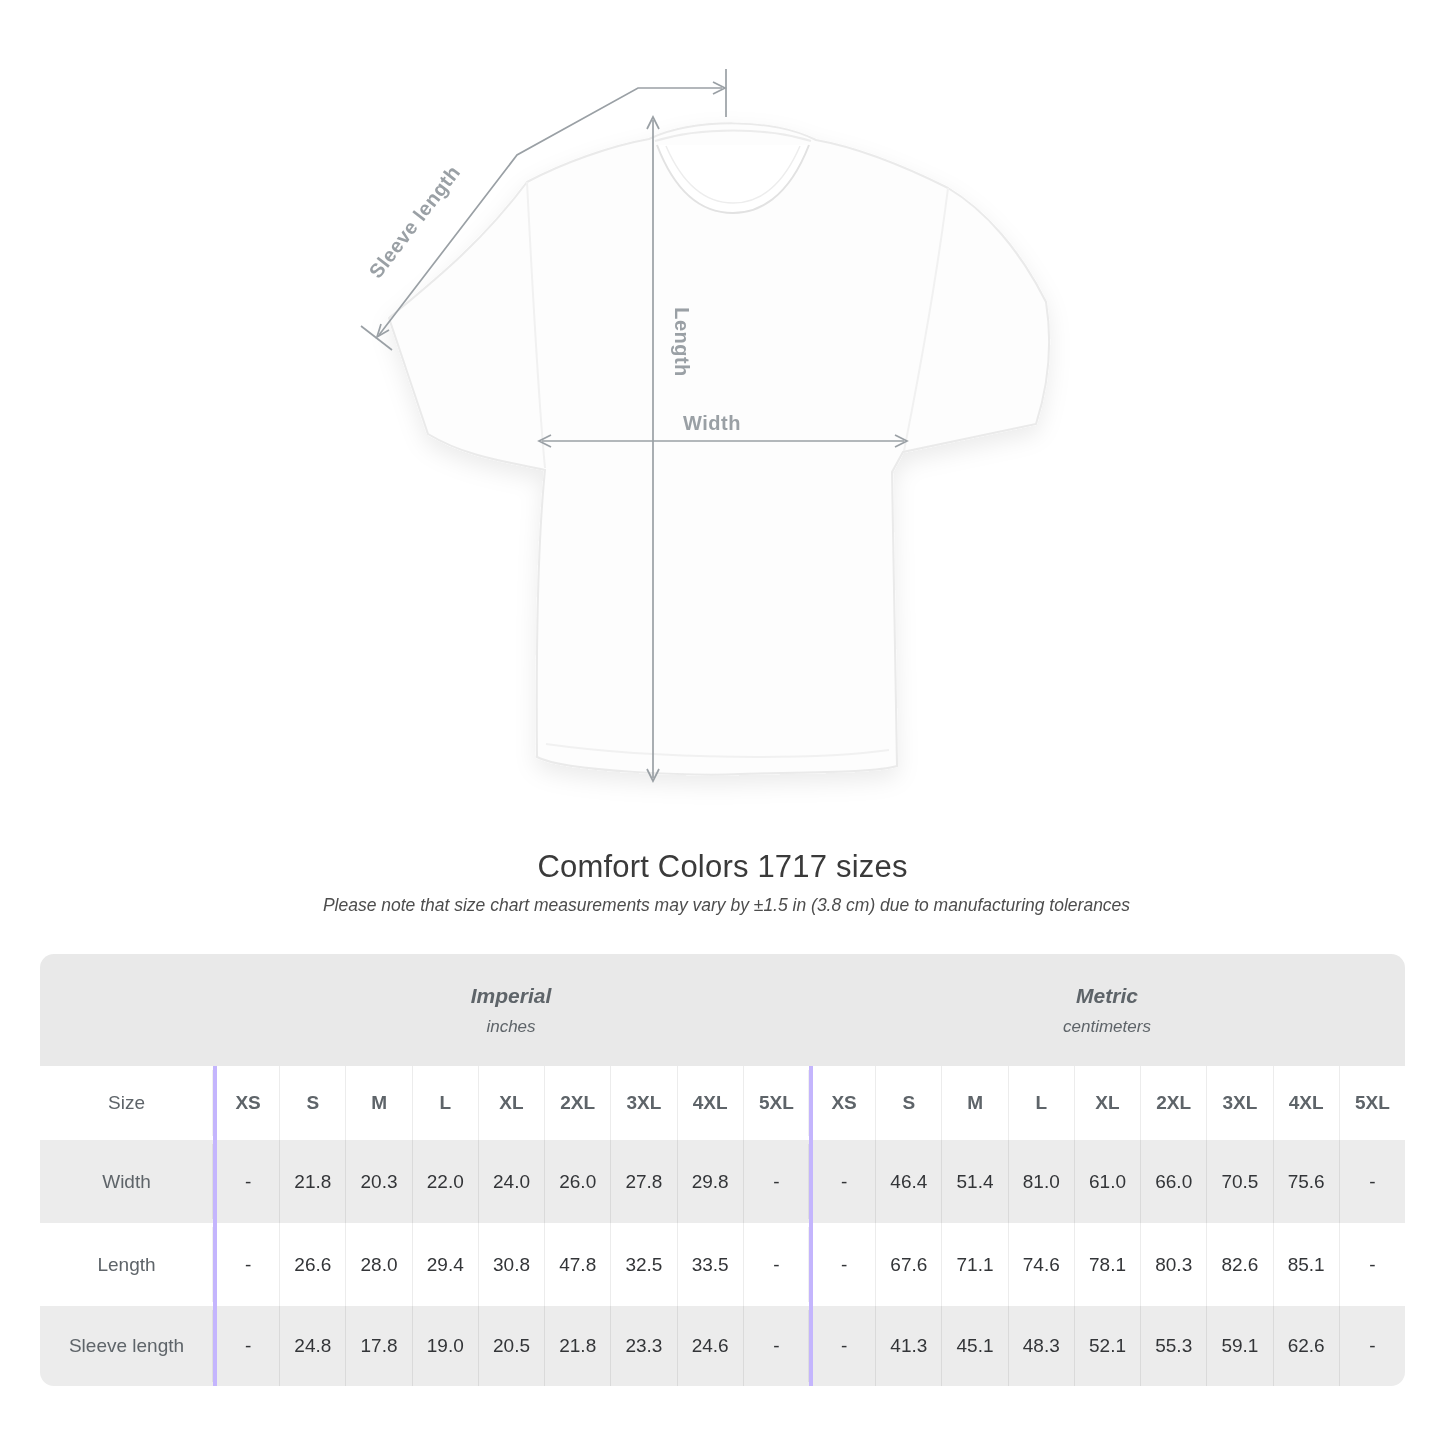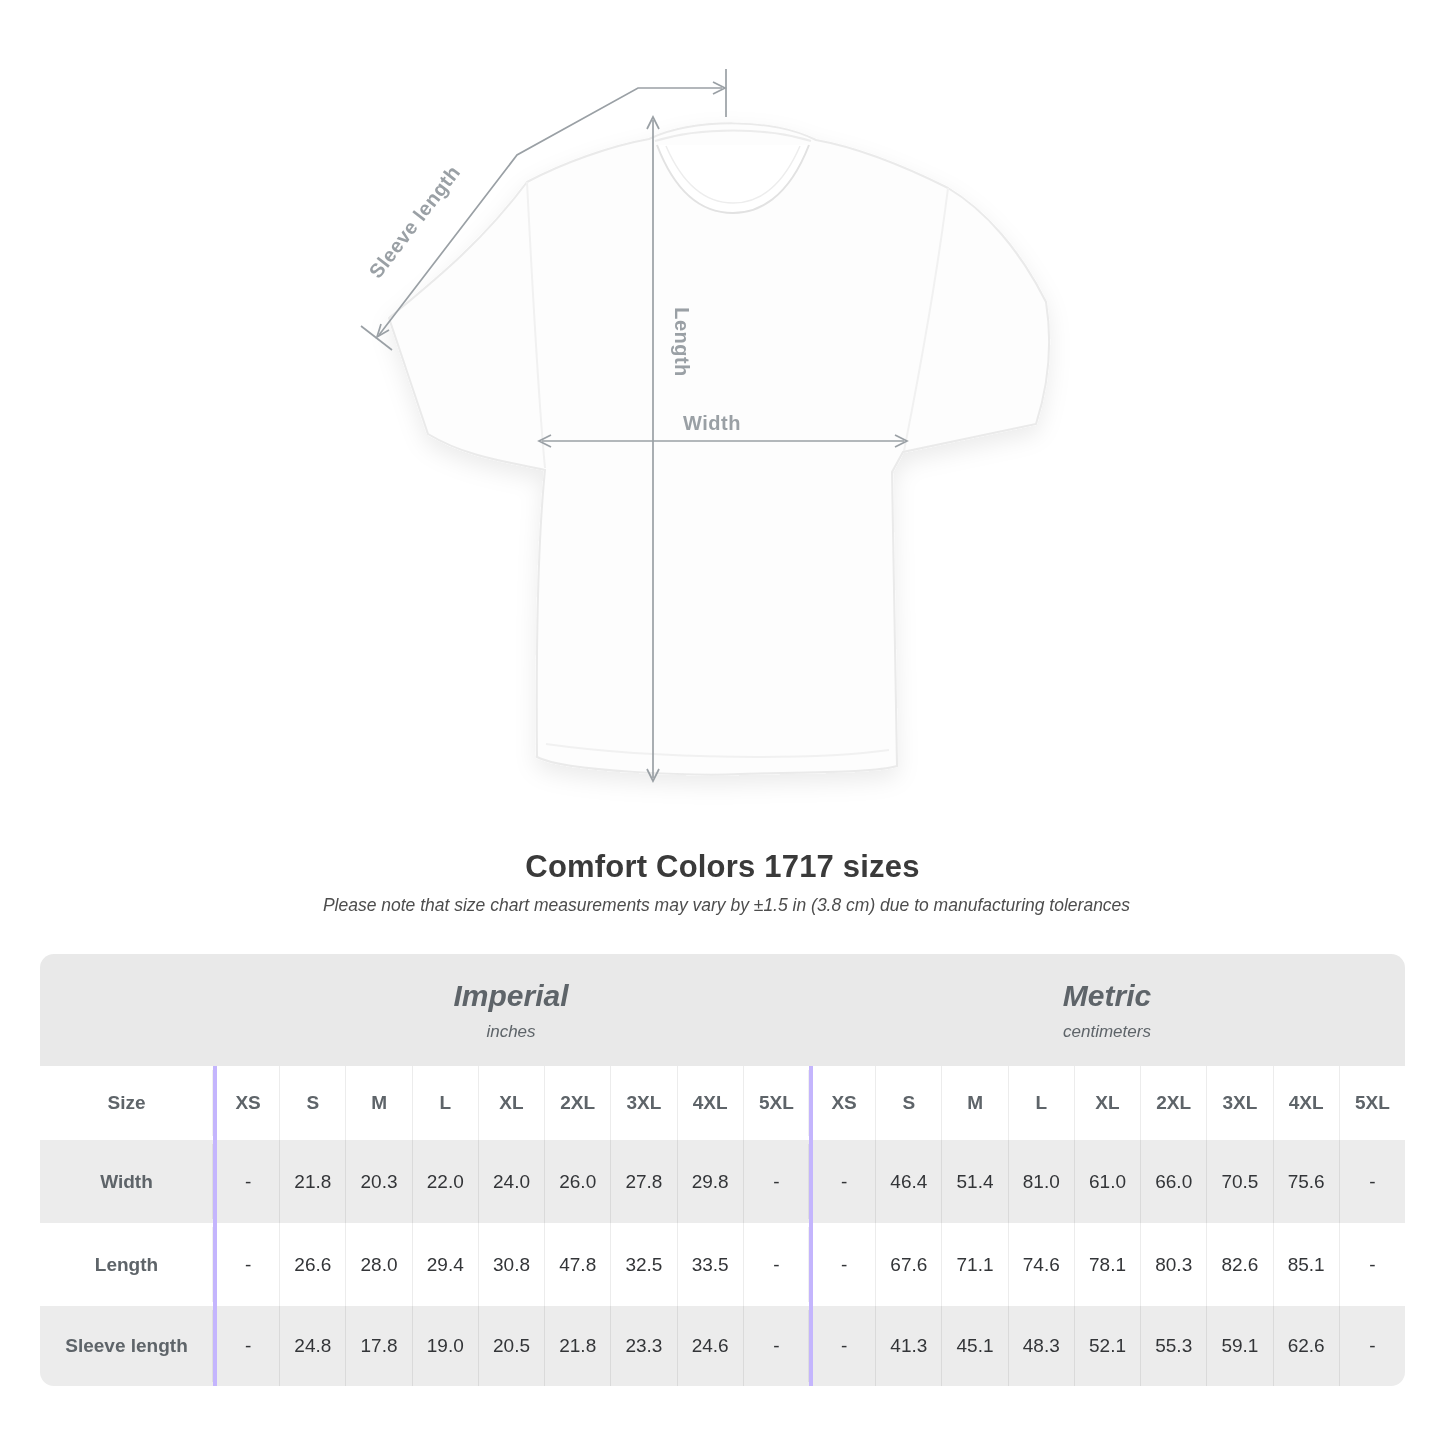--- a/index.html
+++ b/index.html
@@ -5,21 +5,21 @@
   html,body{margin:0;padding:0;background:#ffffff;}
   body{
     width:1445px;height:1445px;overflow:hidden;
     font-family:"Liberation Sans","DejaVu Sans",sans-serif;
     -webkit-font-smoothing:antialiased;
   }
   .diagram-wrap{position:relative;width:1445px;height:835px;}
   .diagram-wrap svg{display:block;}
 
   .title{
-    text-align:center;font-size:31px;font-weight:bold;color:#3a3a3a;
+    text-align:center;font-size:31px;font-weight:normal;color:#3a3a3a;
     margin:14px 0 10px 0;letter-spacing:.2px;
   }
   .subtitle{
     text-align:center;font-style:italic;font-size:17.5px;color:#4d4d4d;
     margin:0 0 38px 8px;
   }
 
   .size-table{
     width:1365px;margin:0 auto;border-radius:14px;overflow:hidden;
     display:grid;grid-template-columns:173px repeat(18,1fr);
@@ -28,26 +28,26 @@
     display:flex;align-items:center;justify-content:center;
     font-size:19px;min-width:0;
   }
   .r-band{background:#e9e9e9;height:112px;}
   .r-size{background:#ffffff;height:74px;}
   .r-gray{background:#ececec;height:83px;}
   .r-white{background:#ffffff;height:83px;}
   .r-last{height:80px;}
 
   .unit-cell{flex-direction:column;gap:9px;color:#5e6469;}
-  .unit-name{font-weight:bold;font-style:italic;font-size:30px;}
+  .unit-name{font-weight:bold;font-style:italic;font-size:21px;}
   .unit-sub{font-style:italic;font-size:17px;}
 
   .hdr{font-weight:bold;color:#5e6469;}
   .val{color:#333538;}
-  .lbl{font-weight:bold;color:#5e6469;}
+  .lbl{font-weight:normal;color:#5e6469;}
 
   .vline{border-left:1px solid rgba(0,0,0,0.075);}
   .gap{border-left:4px solid #c4b5fd;box-shadow:-5px 0 0 -4px rgba(0,0,0,0.06);}
 </style>
 </head>
 <body>
 
 <div class="diagram-wrap">
   <svg width="1445" height="835" viewBox="0 0 1445 835">
     <defs>

